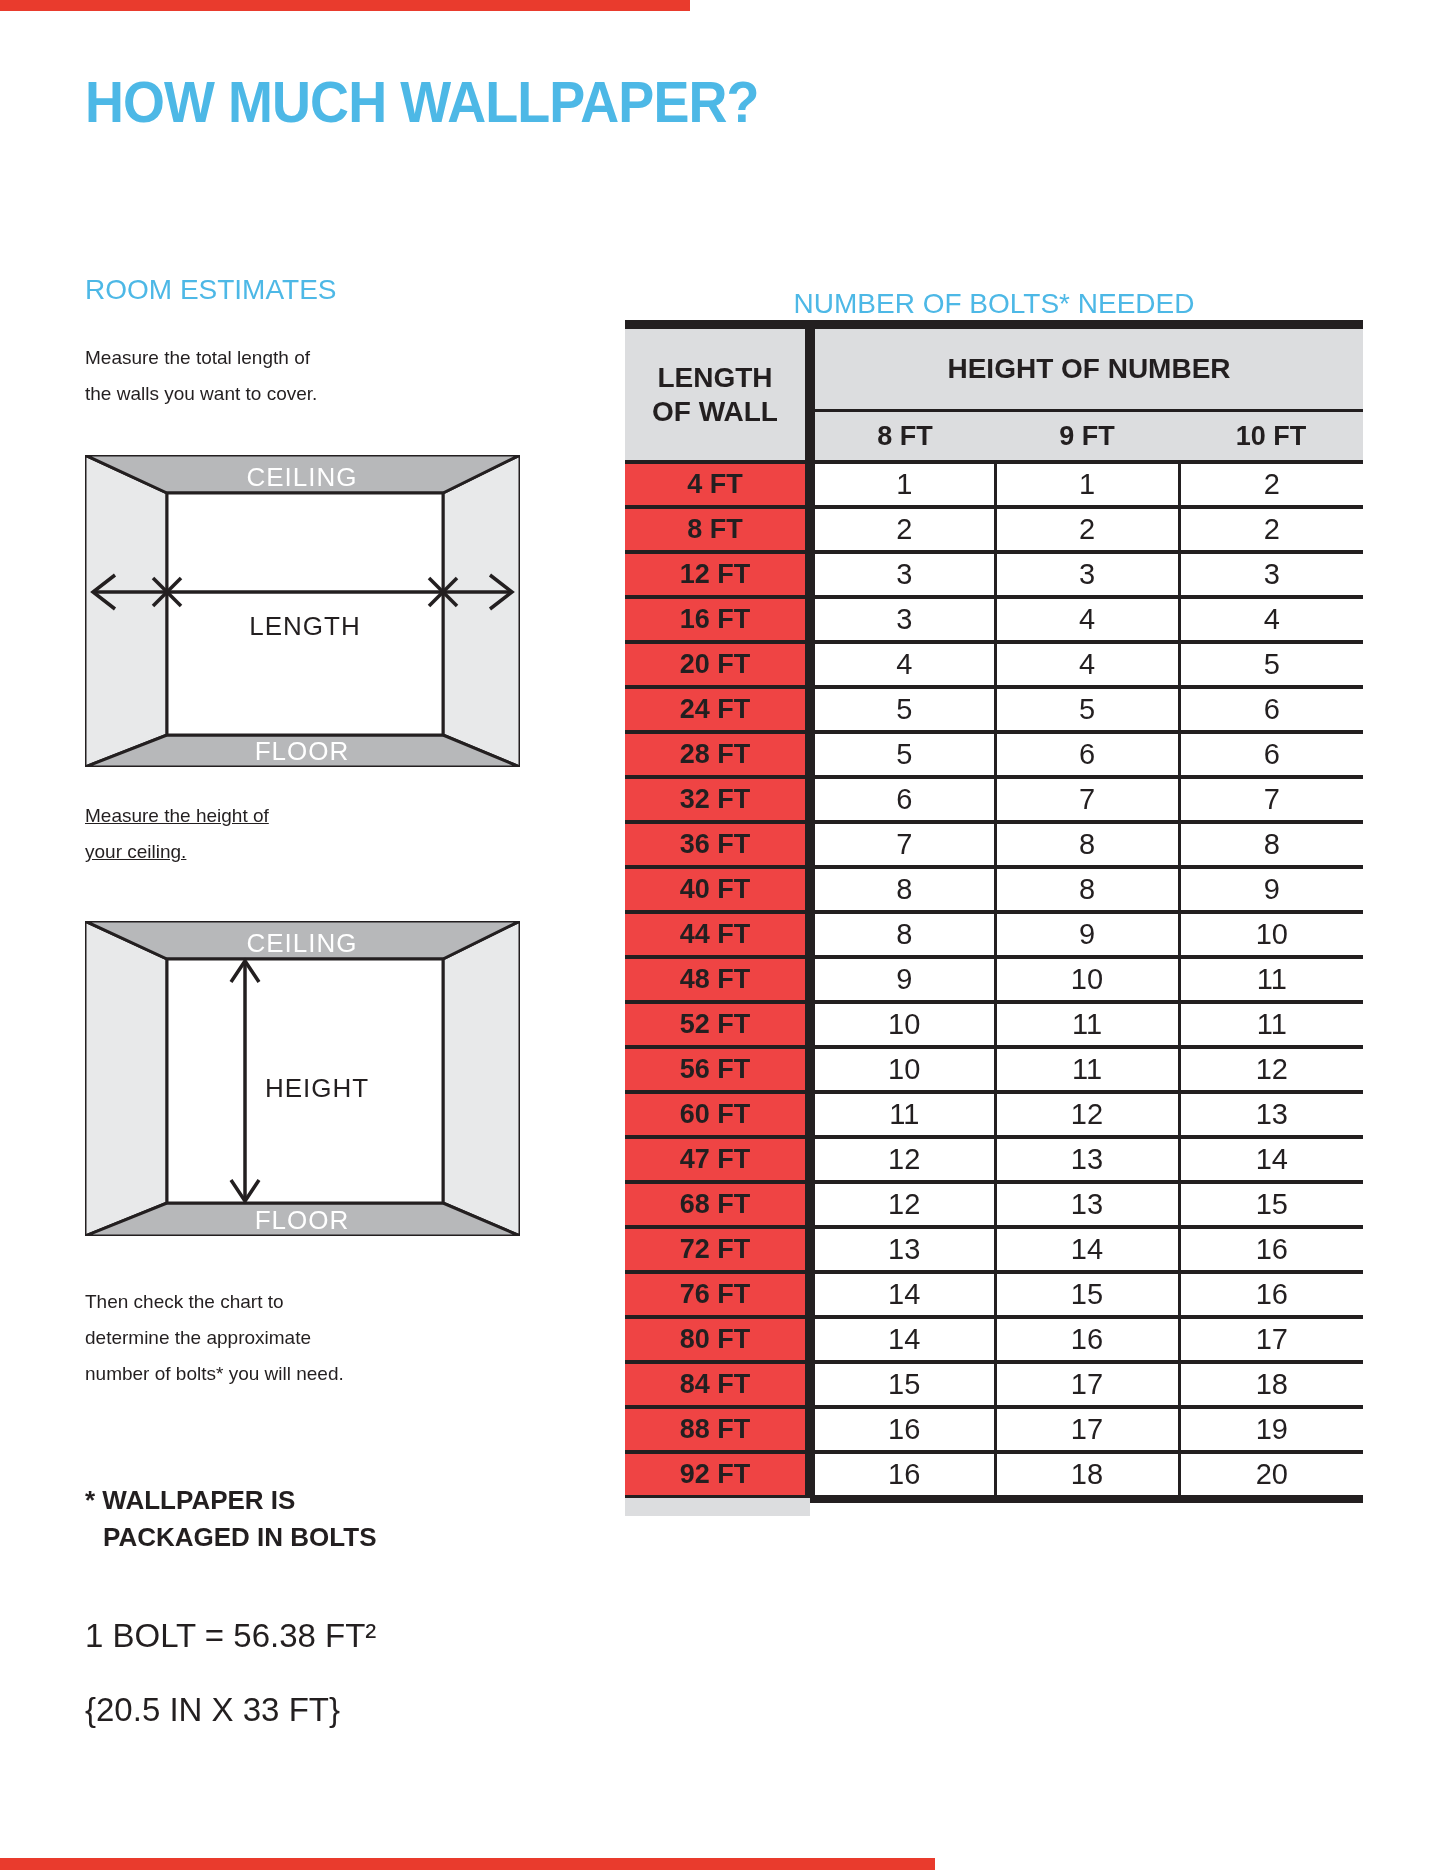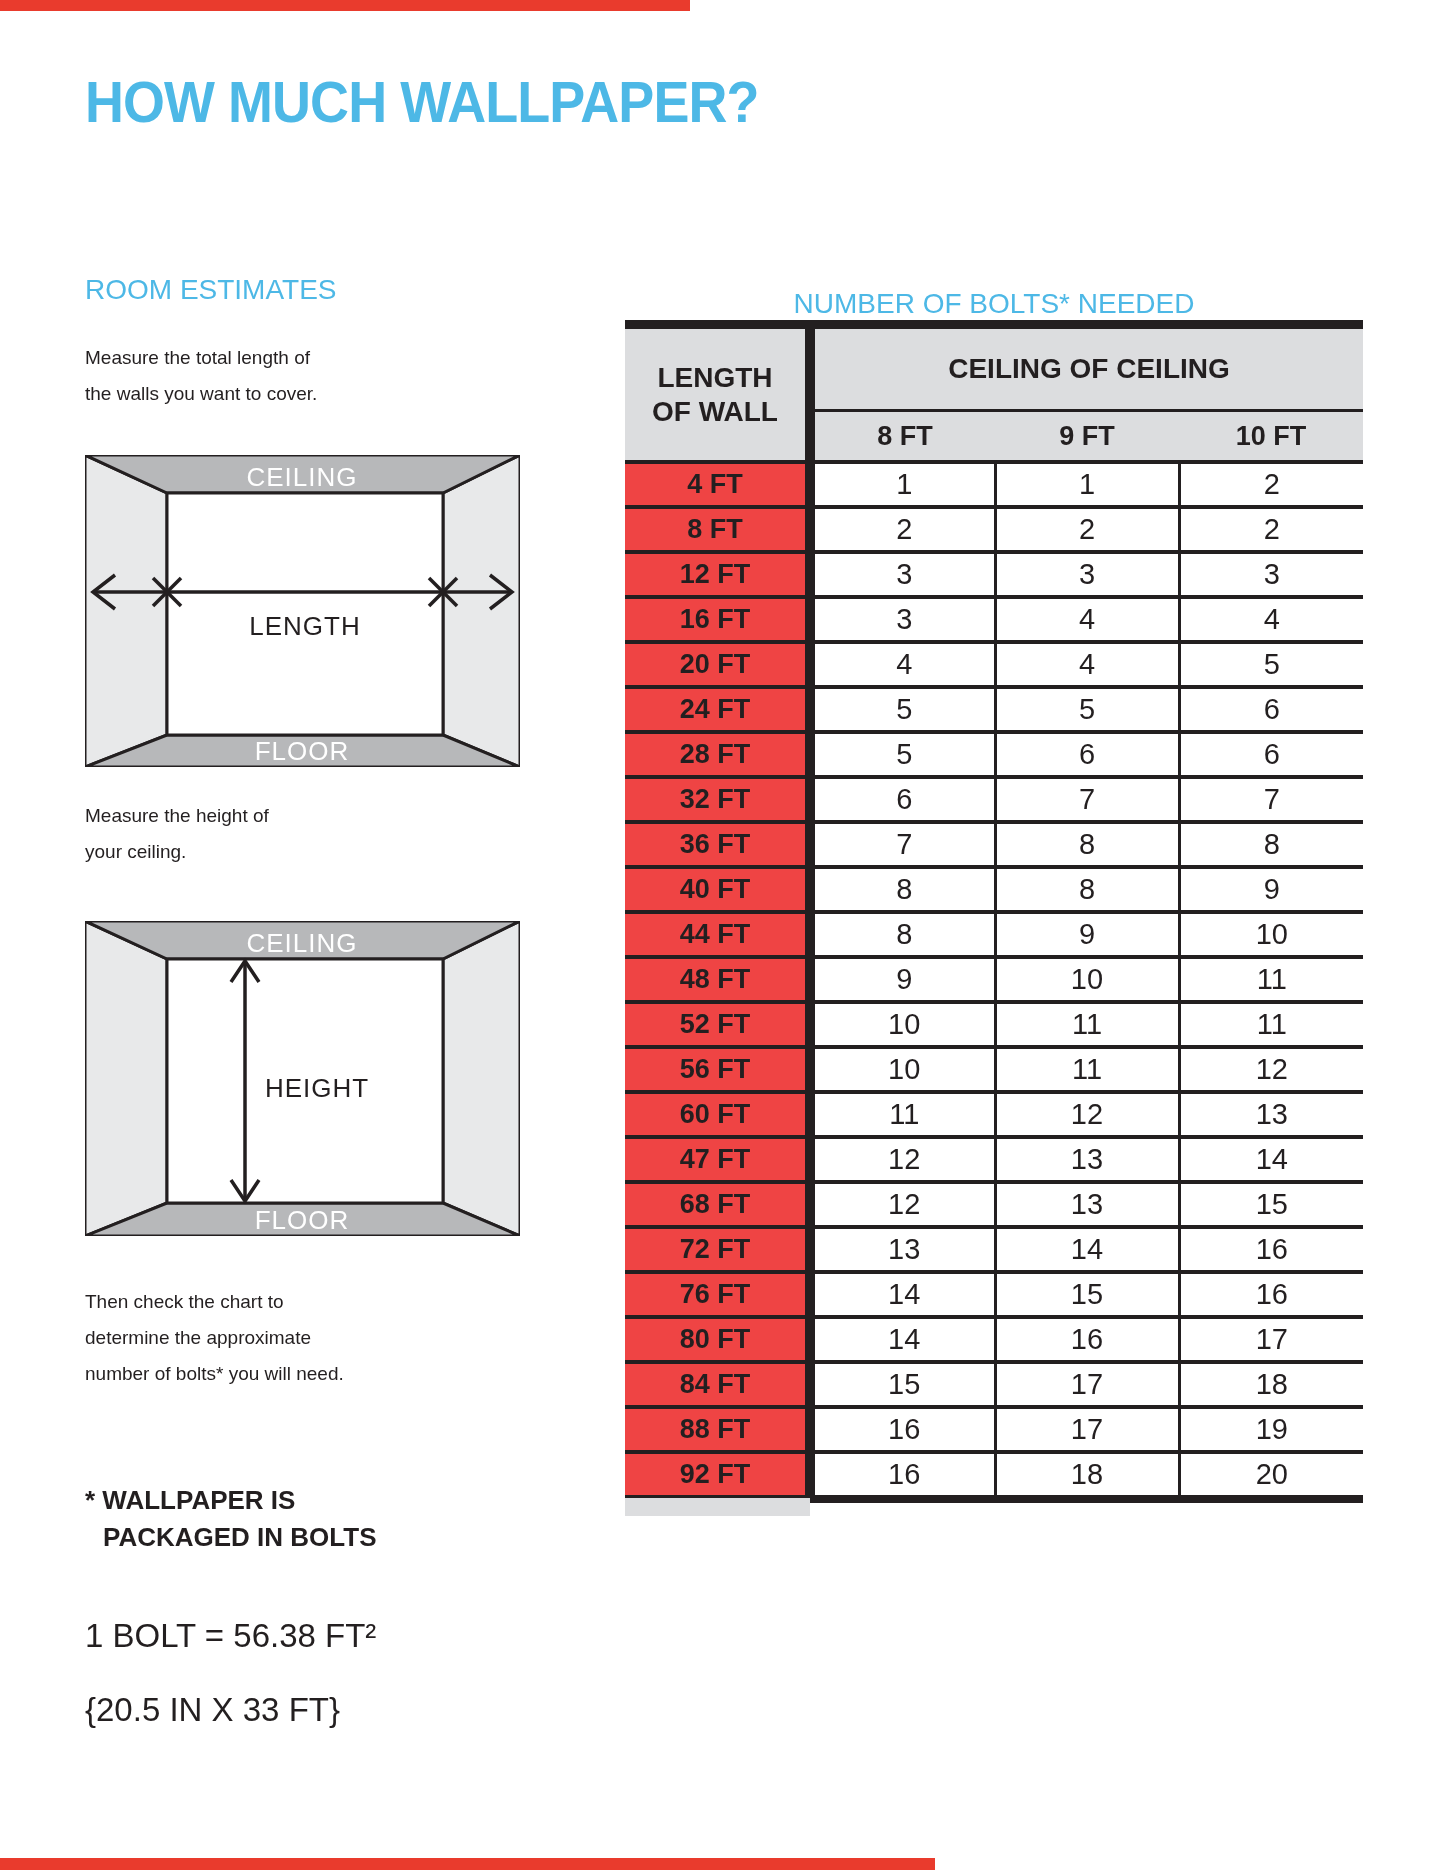--- a/index.html
+++ b/index.html
@@ -20,21 +20,21 @@
     position:absolute;margin:0;font-size:28px;font-weight:normal;color:#4db8e6;white-space:nowrap;
   }
   .section-heading.left-h{left:85px;top:274px;}
   .section-heading.right-h{left:625px;top:288px;width:738px;text-align:center;}
 
   .para{
     position:absolute;left:85px;margin:0;font-size:19px;line-height:36px;
     color:#231f20;white-space:pre-line;
   }
   .para.p1{top:340px;}
-  .para.p2{top:798px;}
+  .para.p2{top:798px;text-decoration:underline;}
   .para.p3{top:1284px;}
 
   .diagram{position:absolute;left:85px;}
   .diagram.d1{top:455px;}
   .diagram.d2{top:921px;}
   .diagram text{font-family:"Liberation Sans",sans-serif;font-size:26px;letter-spacing:1px;}
   .diagram text.room-label{fill:#ffffff;}
   .diagram text.dim-label{fill:#231f20;}
 
   .footnote{position:absolute;left:85px;top:1482px;font-size:26px;font-weight:bold;line-height:37px;}
@@ -136,21 +136,21 @@
     <colgroup>
       <col style="width:185px">
         <col style="width:185px">
         <col style="width:184px">
         <col style="width:184px">
     </colgroup>
     <thead>
       <tr>
         <th class="th-corner" rowspan="2">LENGTH
 OF WALL</th>
-        <th class="th-group" colspan="3">CEILING OF CEILING</th>
+        <th class="th-group" colspan="3">HEIGHT OF NUMBER</th>
       </tr>
       <tr class="sub-row">
         <th class="th-sub">8 FT</th>
         <th class="th-sub">9 FT</th>
         <th class="th-sub">10 FT</th>
       </tr>
     </thead>
     <tbody>
         <tr>
           <th>4 FT</th>

